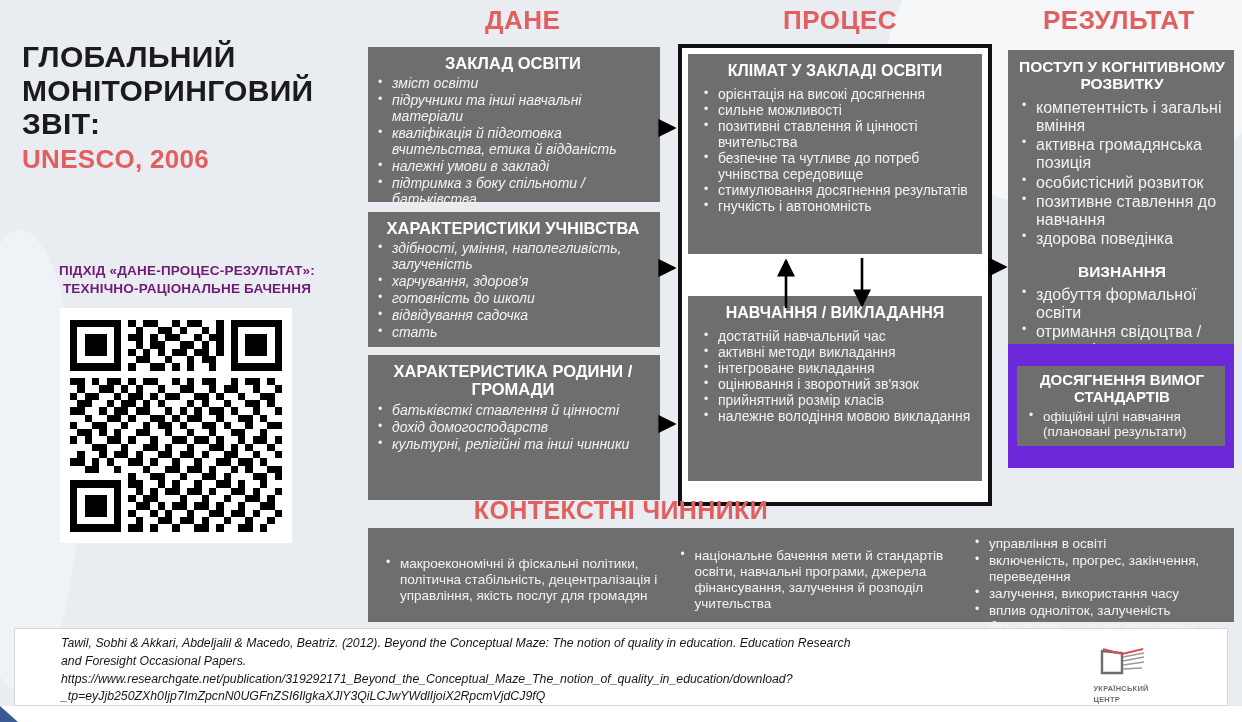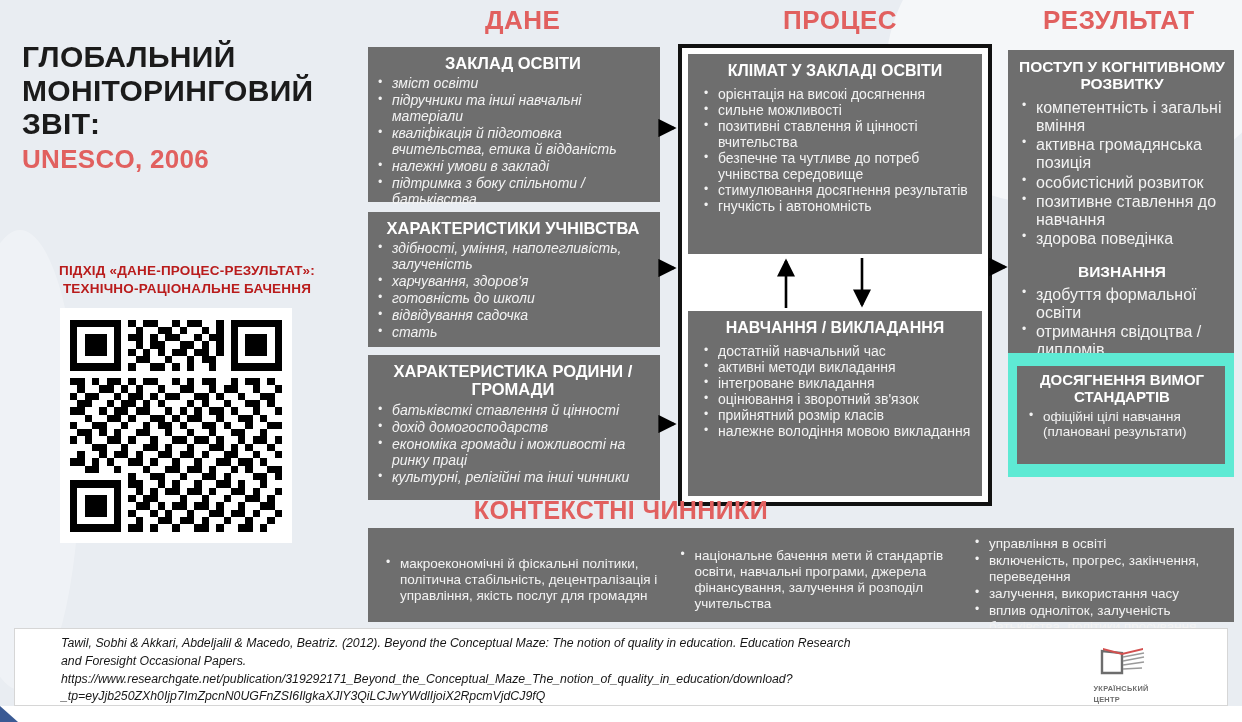--- a/index.html
+++ b/index.html
@@ -52,21 +52,21 @@
     line-height: 1.12; letter-spacing: .3px;
   }
   .title-sub {
     margin-top: 3px;
     font-size: 26px; font-weight: 700; color: #e1605f;
     letter-spacing: .3px;
   }
   #approach {
     position: absolute; left: 22px; top: 262px; width: 330px;
     text-align: center;
-    font-size: 13.5px; font-weight: 700; color: #b91c1c;
+    font-size: 13.5px; font-weight: 700; color: #701a75;
     line-height: 1.35; letter-spacing: .2px;
   }
   #qr-wrap {
     position: absolute; left: 60px; top: 308px;
     width: 232px; height: 235px;
     background: #ffffff; padding: 10px;
   }
   #qr { width: 212px; height: 215px; display: block; }
 
   
@@ -107,43 +107,43 @@
   #card-institution li, #card-learner li, #card-family li { font-size: 14px; }
 
   
   #process-frame {
     position: absolute; left: 678px; top: 44px;
     width: 314px; height: 462px;
     border: 4px solid #111111;
     background: #ffffff;
   }
   #card-climate  { left: 688px; top: 54px;  width: 294px; height: 200px; padding: 8px 10px 6px 10px; }
-  #card-teaching { left: 688px; top: 311px; width: 294px; height: 185px; padding: 8px 10px 6px 10px; }
+  #card-teaching { left: 688px; top: 296px; width: 294px; height: 185px; padding: 8px 10px 6px 10px; }
   #card-climate .card-title, #card-teaching .card-title { font-size: 16px; margin-bottom: 7px; }
   #card-climate li, #card-teaching li { font-size: 14px; padding-left: 20px; margin-bottom: 0px; }
   #card-climate li::before, #card-teaching li::before { left: 6px; }
 
   
   #card-outcome {
     left: 1008px; top: 50px; width: 226px; height: 313px;
     padding: 8px 8px 6px 10px;
   }
   #card-outcome .card-title { font-size: 15.5px; margin-bottom: 6px; }
   #card-outcome li { font-size: 16px; padding-left: 18px; }
   #card-outcome li::before { left: 4px; }
   .sub-title {
     text-align: center; font-weight: 700; color: #ffffff;
     font-size: 15.5px; margin: 14px 0 5px 0;
   }
 
   #card-standards-outer {
-    position: absolute; left: 1008px; top: 353px;
+    position: absolute; left: 1008px; top: 344px;
     width: 226px; height: 124px;
-    background: #5eead4;
-    padding: 13px 9px;
+    background: #6d28d9;
+    padding: 22px 9px;
   }
   #card-standards {
     width: 100%; height: 100%;
     background: #6e6e6e;
     color: #f3f3f3;
     padding: 6px 6px 4px 8px;
   }
   #card-standards .card-title { font-size: 15px; margin-bottom: 4px; line-height: 1.1; }
   #card-standards li { font-size: 13.5px; padding-left: 18px; }
   #card-standards li::before { left: 4px; }
@@ -490,21 +490,20 @@
       <li>відвідування садочка</li>
       <li>стать</li>
     </ul>
   </div>
 
   <div class="card italic" id="card-family">
     <div class="card-title">ХАРАКТЕРИСТИКА РОДИНИ / ГРОМАДИ</div>
     <ul>
       <li>батьківсткі ставлення й цінності</li>
       <li>дохід домогосподарств</li>
-      <li>економіка громади і можливості на ринку праці</li>
       <li>культурні, релігійні та інші чинники</li>
     </ul>
   </div>
 
   <div id="process-frame"></div>
 
   <div class="card" id="card-climate">
     <div class="card-title">КЛІМАТ У ЗАКЛАДІ ОСВІТИ</div>
     <ul>
       <li>орієнтація на високі досягнення</li>

